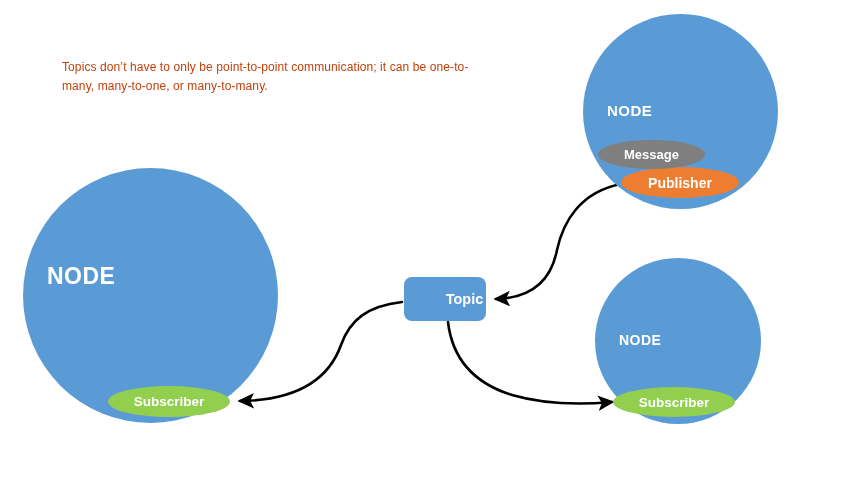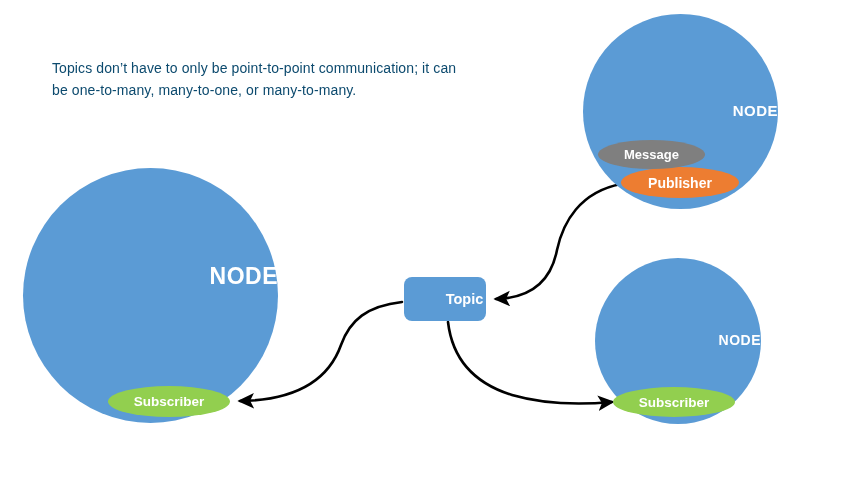--- a/index.html
+++ b/index.html
@@ -14,45 +14,46 @@
     position: relative;
     width: 854px;
     height: 480px;
     background: #ffffff;
     overflow: hidden;
   }
 
   
   .caption {
     position: absolute;
-    left: 52px;
+    left: 62px;
     top: 58px;
     width: 420px;
-    font-size: 14px;
+    font-size: 12px;
     line-height: 1.55;
-    color: #0c4a6e;
+    color: #c2410c;
     letter-spacing: 0.1px;
     white-space: pre-line;
   }
 
   
   .node {
     position: absolute;
     border-radius: 50%;
     background: #5b9bd5;
   }
   .node-label {
     position: absolute;
     left: 0;
     width: 100%;
-    text-align: right;
+    text-align: left;
     color: #ffffff;
     font-weight: bold;
     letter-spacing: 0.5px;
     pointer-events: none;
+    padding-left: 24px;
   }
 
   #node-left {
     left: 23px;
     top: 168px;
     width: 255px;
     height: 255px;
   }
   #node-left .node-label {
     top: 95px;

